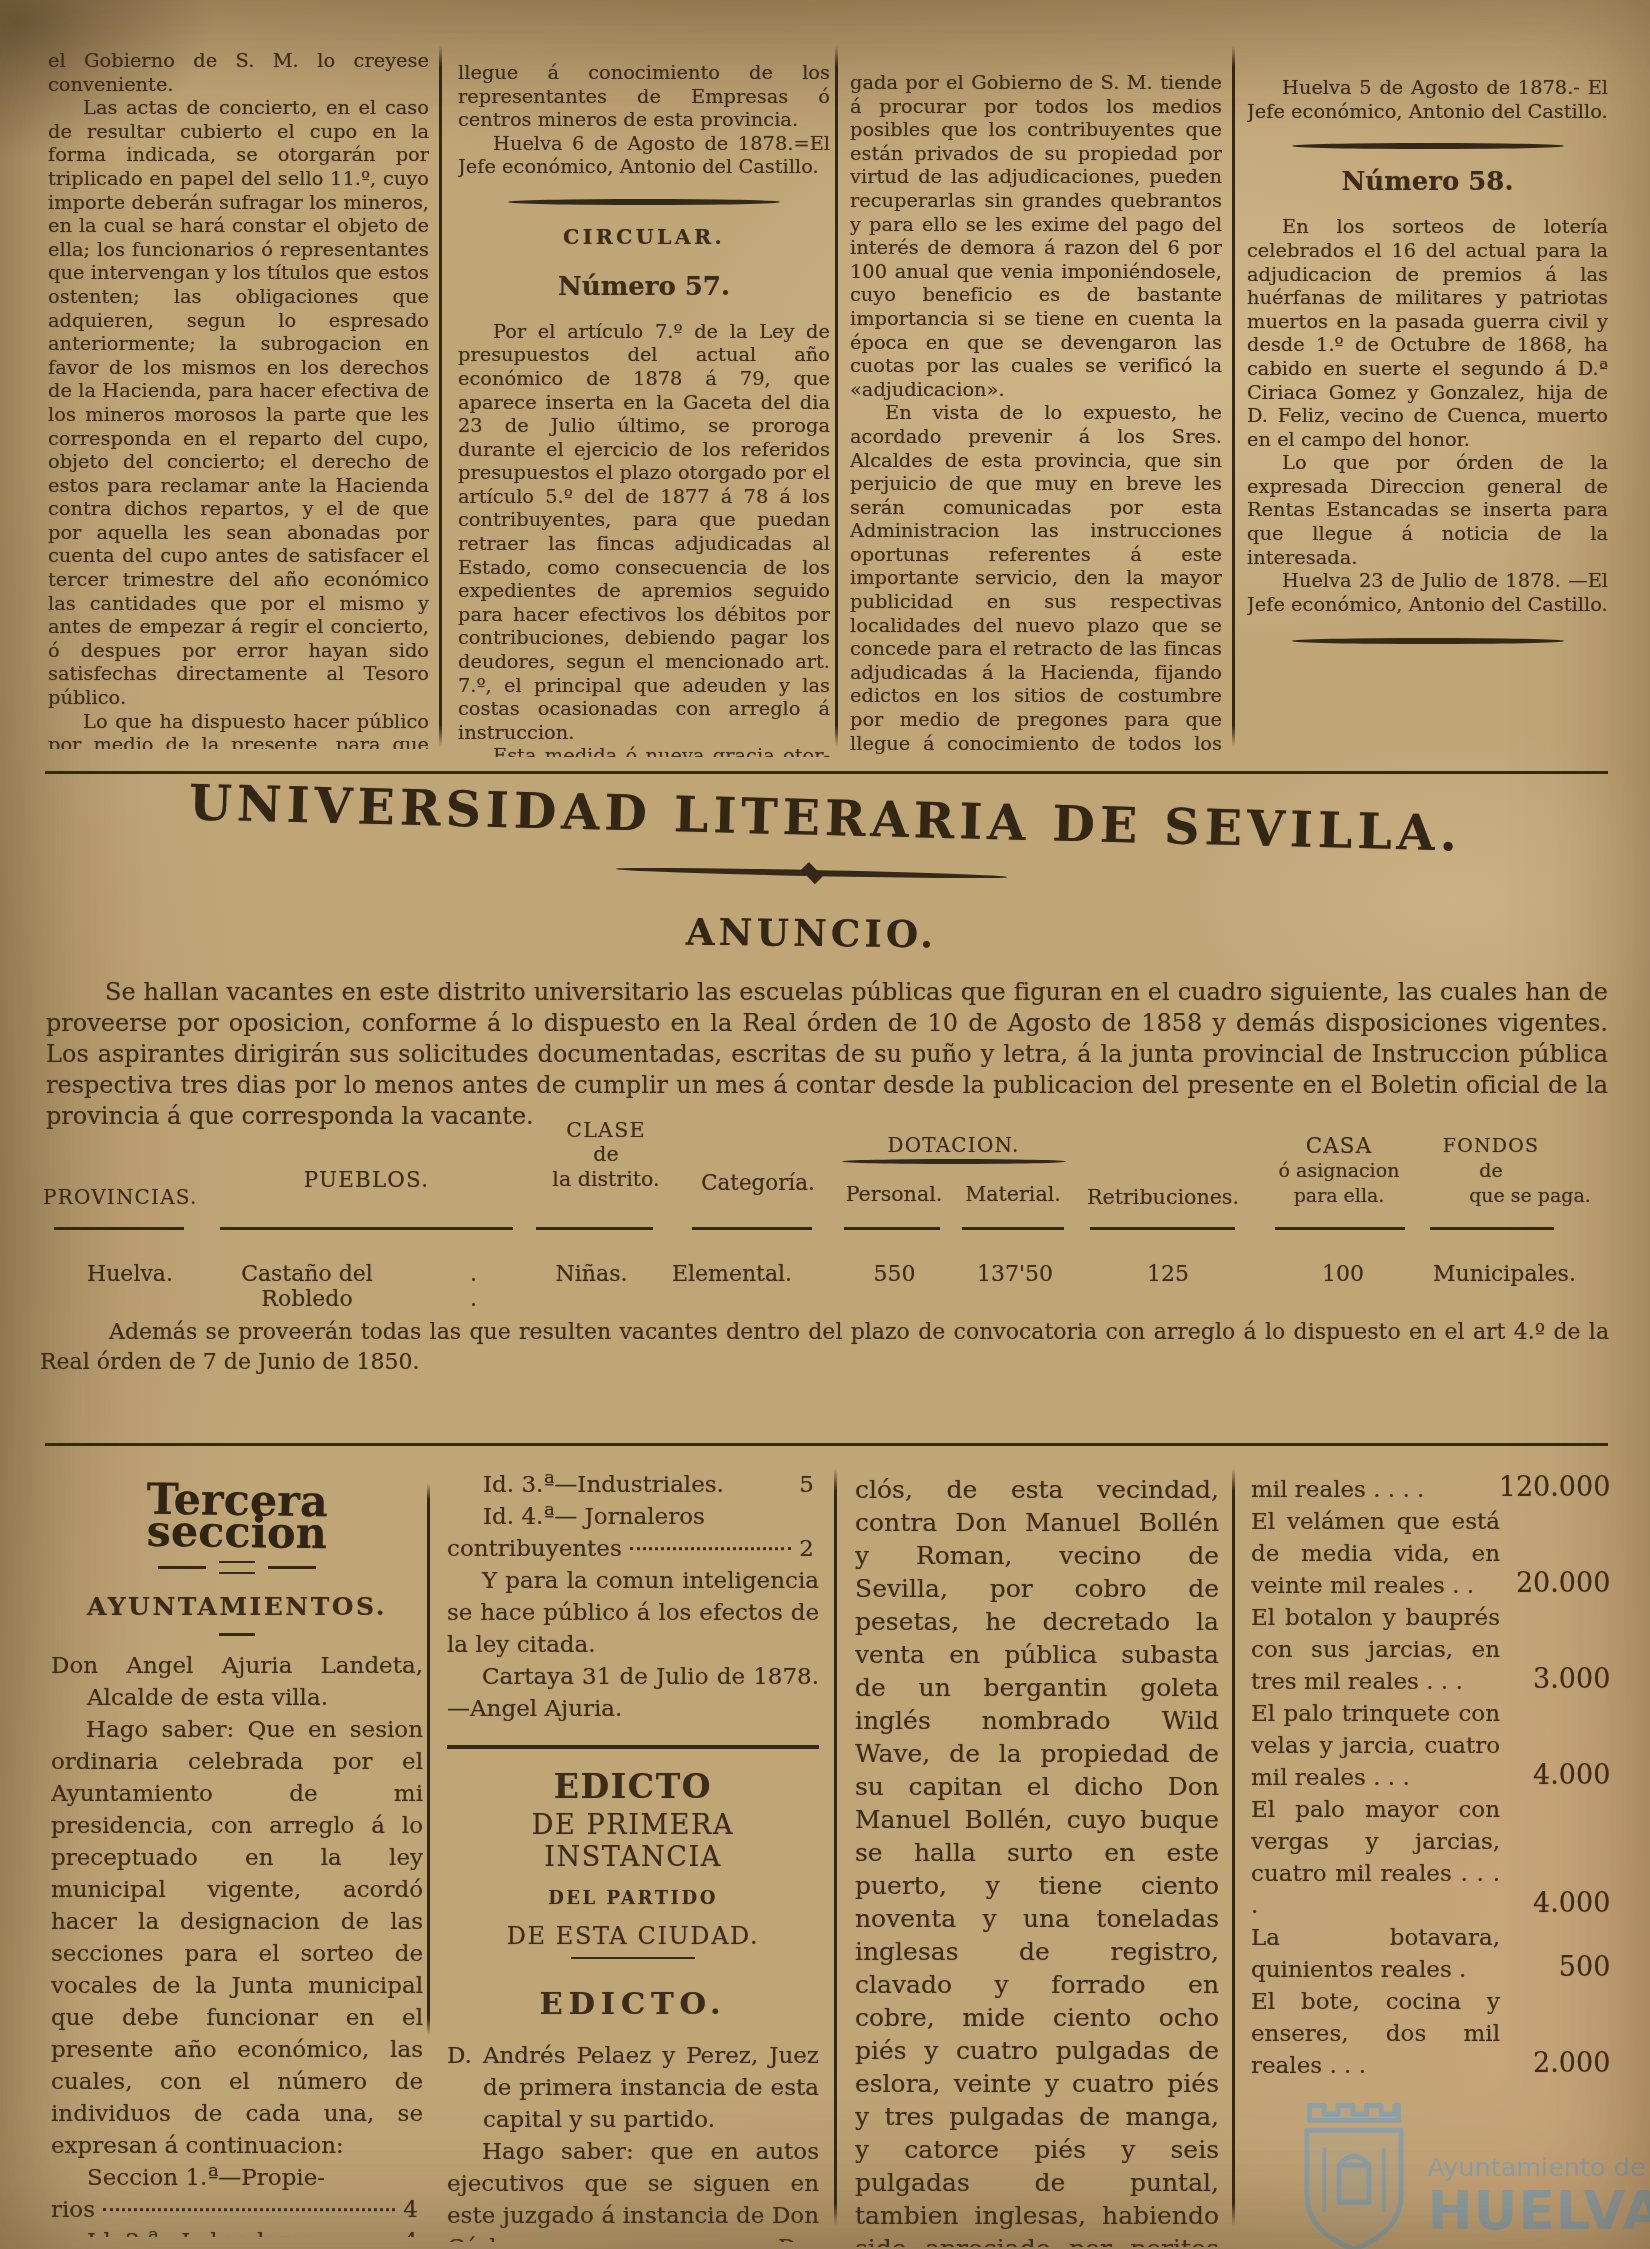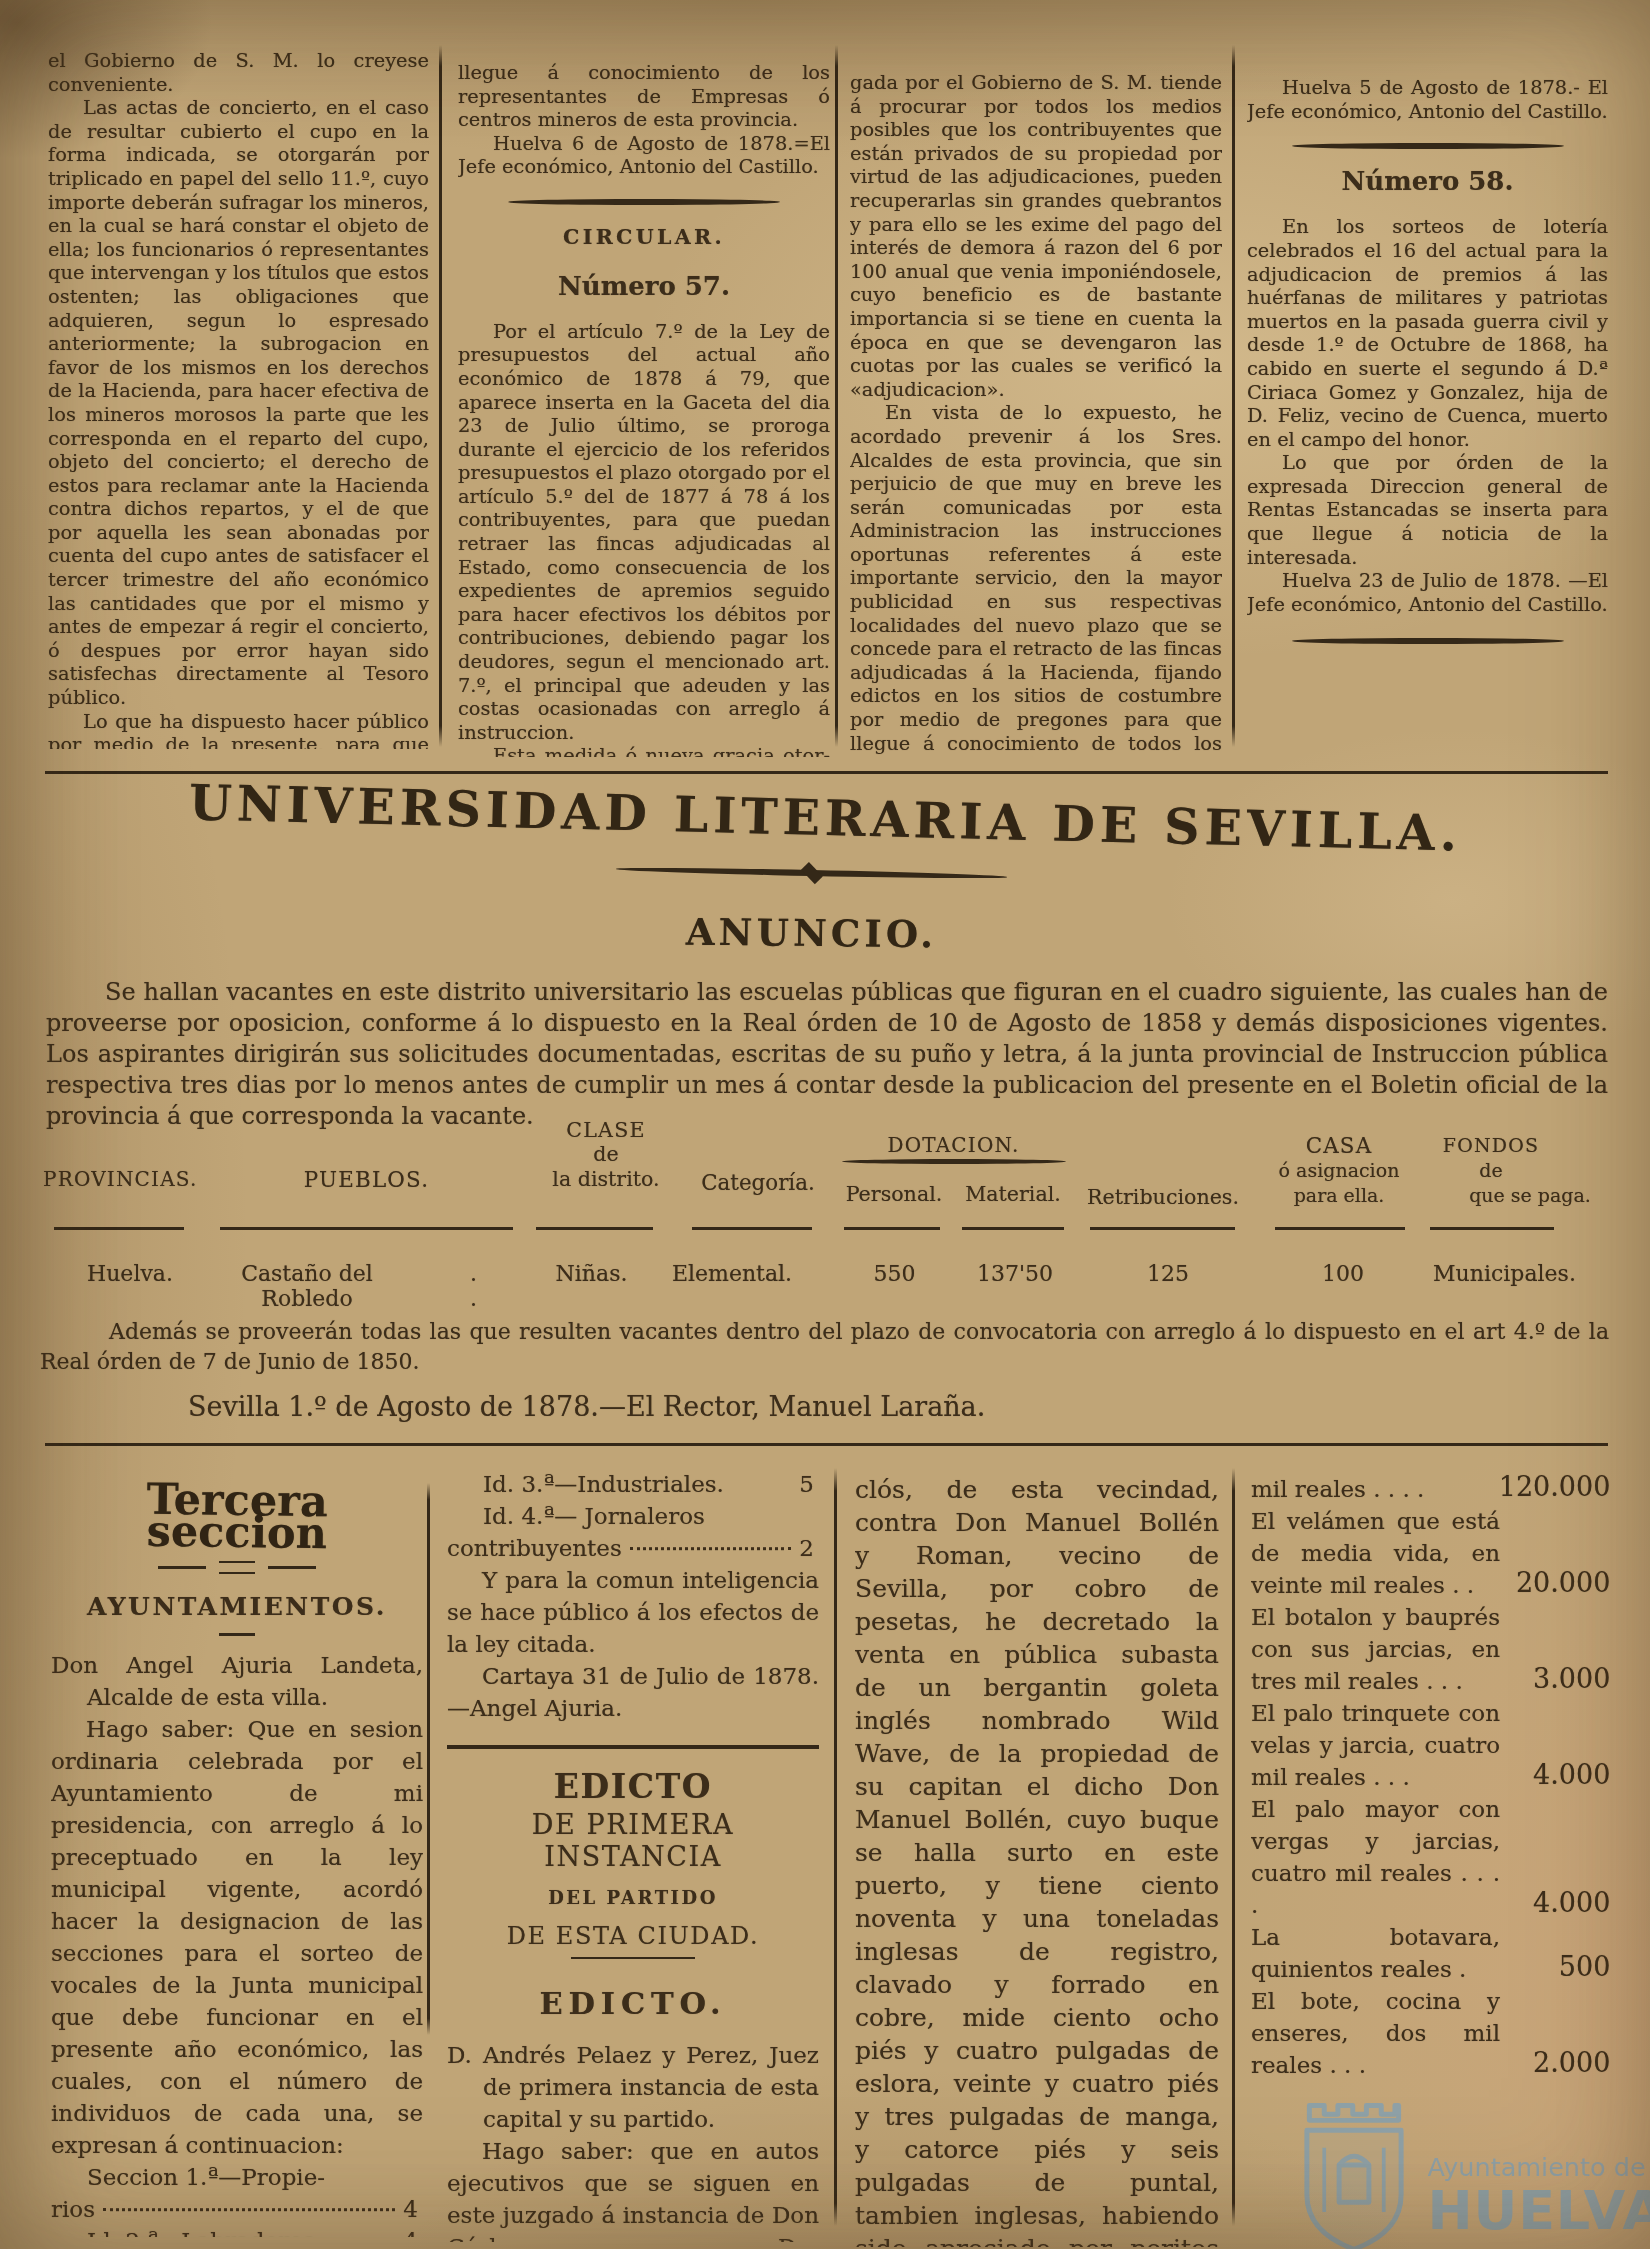--- a/index.html
+++ b/index.html
@@ -54,21 +54,21 @@
     color:#322615;}
   .orn{position:absolute; left:616px; top:870px; width:391px; transform:rotate(1.2deg);}
   .anuncio{position:absolute; left:0; top:911px; width:1623px; text-align:center;
     font-size:37px; font-weight:bold; letter-spacing:4.1px; transform:rotate(0.6deg); color:#322615;}
   .intro{position:absolute; left:46px; top:977px; width:1562px; font-size:24px;
     line-height:31px; text-align:justify; text-indent:59px;}
   
   .tbl{position:absolute; left:0; top:1116px; width:1651px; height:194px; font-size:20.6px;}
   .tbl .cell{position:absolute; text-align:center;}
   .caps{letter-spacing:1.2px;}
-  .h-prov{left:43px;  top:51px; width:152px; font-size:20px;}
+  .h-prov{left:43px;  top:69px; width:152px; font-size:20px;}
   .h-pueb{left:280px; top:51px; width:173px; font-size:21.4px;}
   .h-clase1{left:540px; top:1.6px;  width:132px;}
   .h-clase2{left:540px; top:26px; width:132px;}
   .h-clase3{left:540px; top:51px; width:132px;}
   .h-cat{left:674px; top:54px; width:168px; font-size:21.4px;}
   .h-dot{left:867px; top:16.5px; width:173px; font-size:20px;}
   .dot-swell{position:absolute; left:842px; top:43px; width:224px; height:5px;}
   .h-pers{left:828px; top:66px; width:132px;}
   .h-mat{left:947px;  top:66px; width:132px;}
   .h-ret{left:1079px;  top:69px; width:168px;}
@@ -217,21 +217,20 @@
     <div class="cell val v-clase">Niñas.</div>
     <div class="cell val v-cat">Elemental.</div>
     <div class="cell val v-per">550</div>
     <div class="cell val v-mat">137'50</div>
     <div class="cell val v-ret">125</div>
     <div class="cell val v-casa">100</div>
     <div class="cell val v-fon">Municipales.</div>
   </div>
 
   <p class="note">Además se proveerán todas las que resulten vacantes dentro del plazo de convocatoria con arreglo á lo dispuesto en el art 4.º de la Real órden de 7 de Junio de 1850.</p>
-  <p class="rector">Sevilla 1.º de Agosto de 1878.—El Rector, Manuel Laraña.</p>
 
   <div class="hrule" style="left:45px; top:1443px; width:1563px; height:3.3px;"></div>
 
   <div class="col-b b1">
     <div class="tercera">Tercera seccion</div>
     <div class="dash-div">
         <span class="d"></span>
         <span class="eq"></span>
         <span class="d"></span>
       </div>

